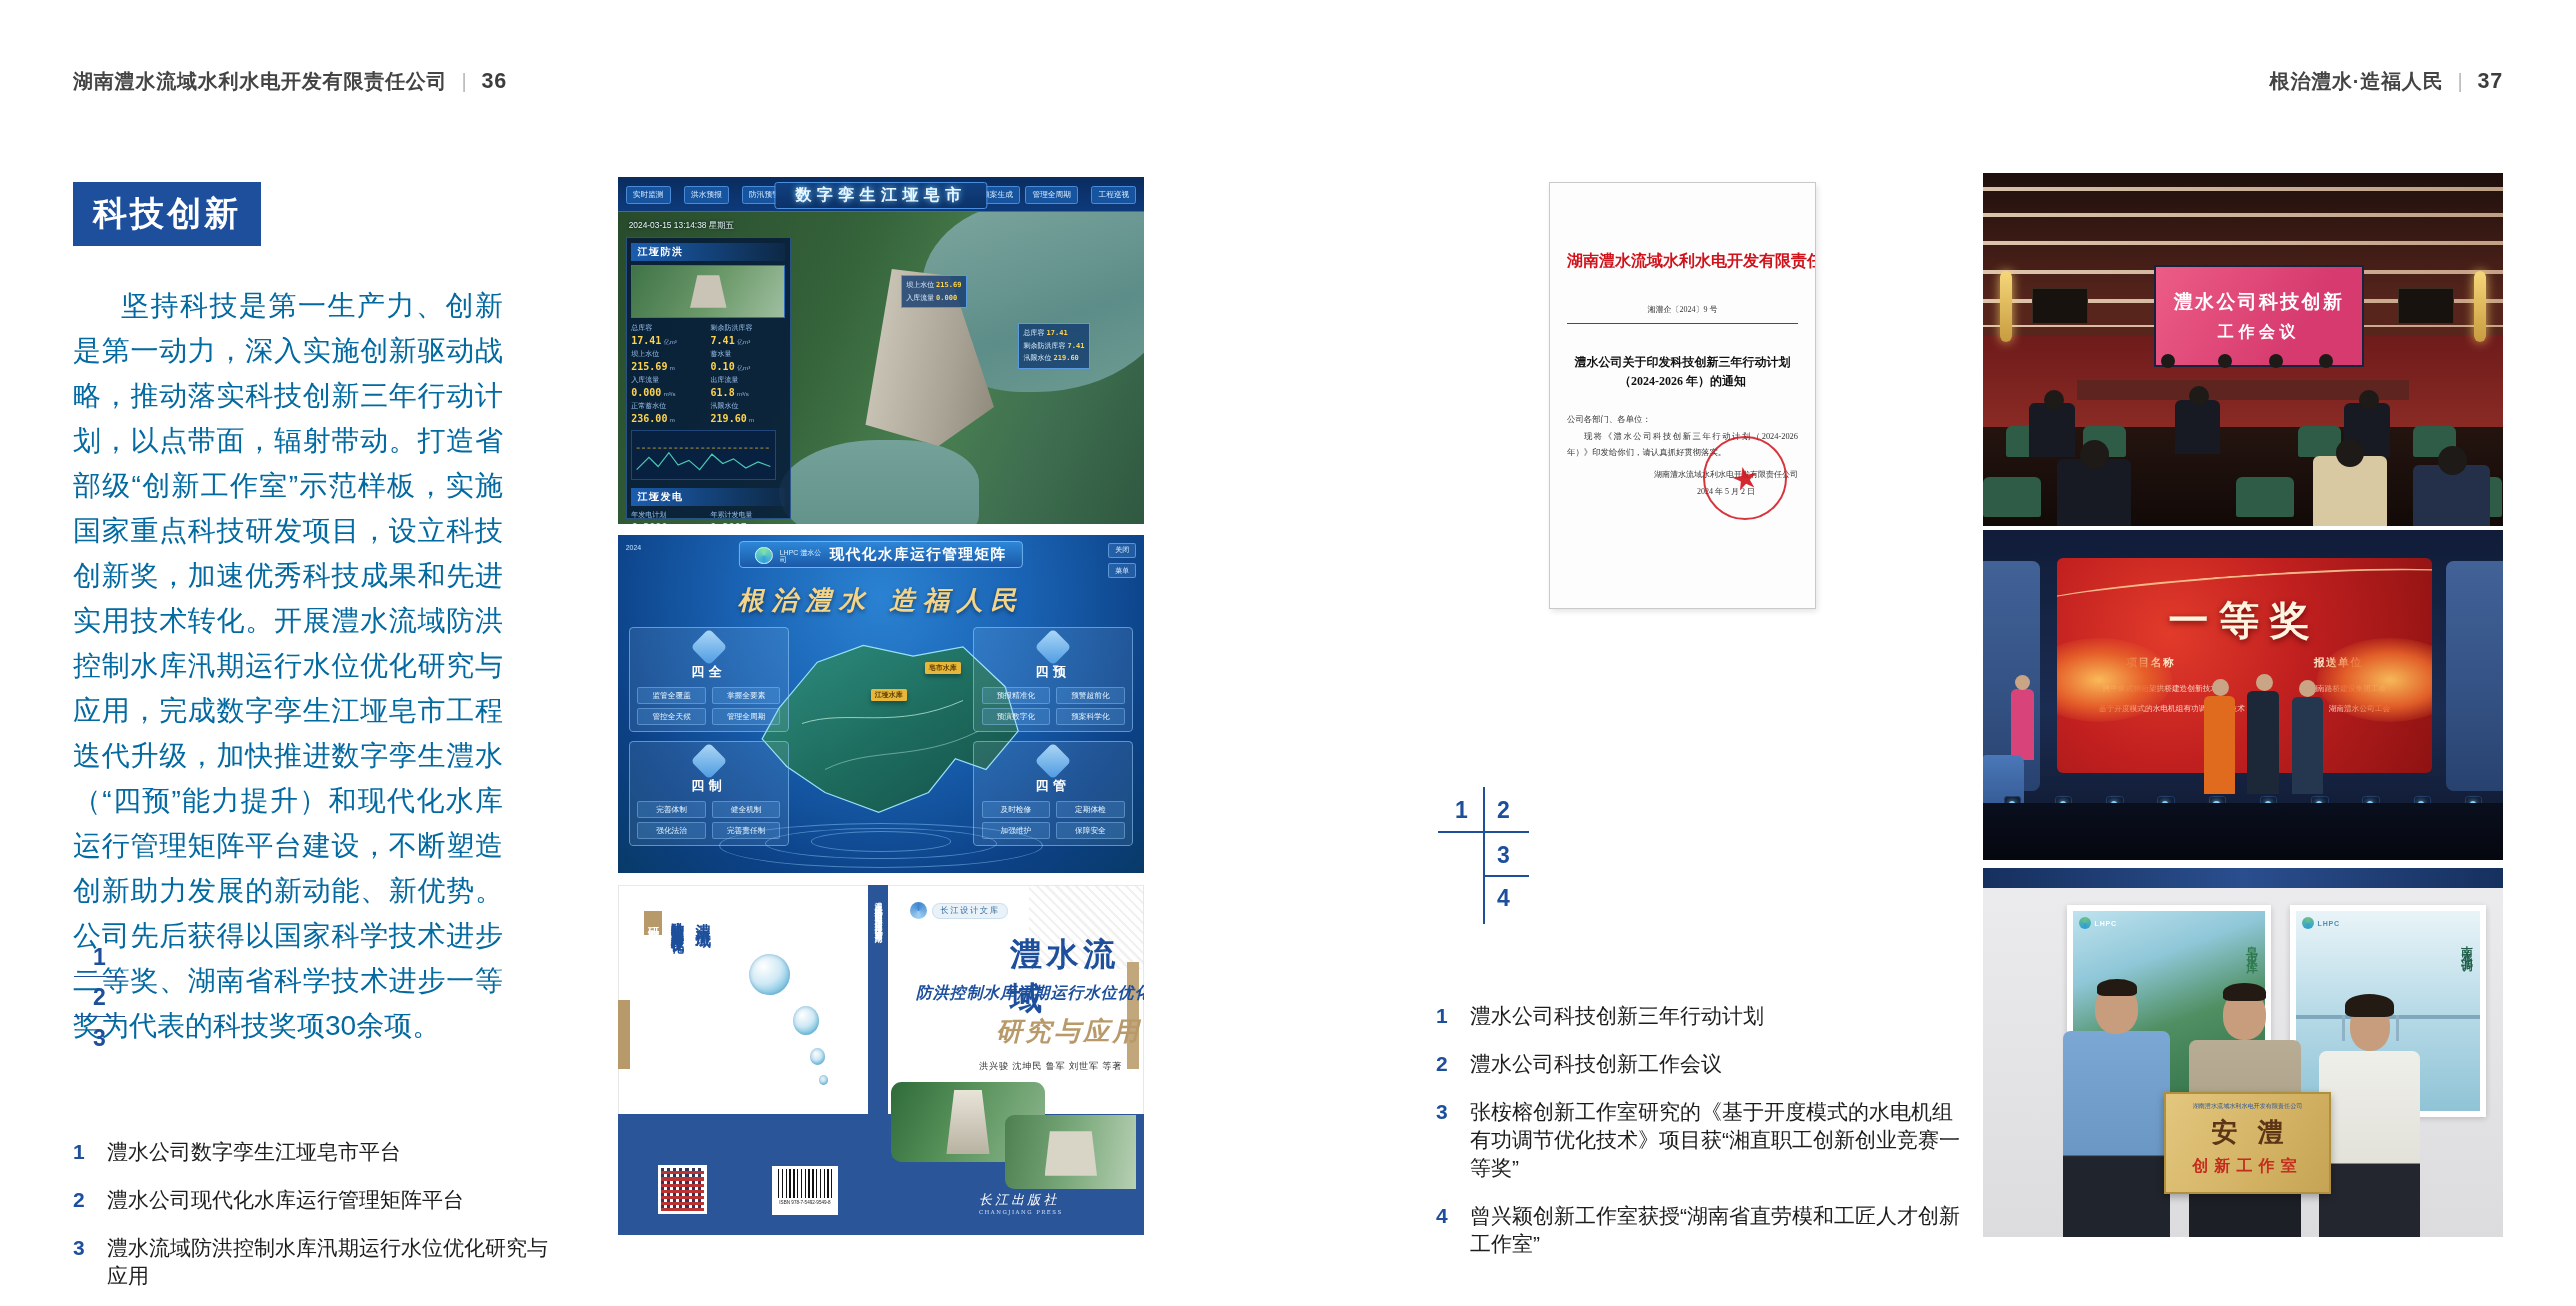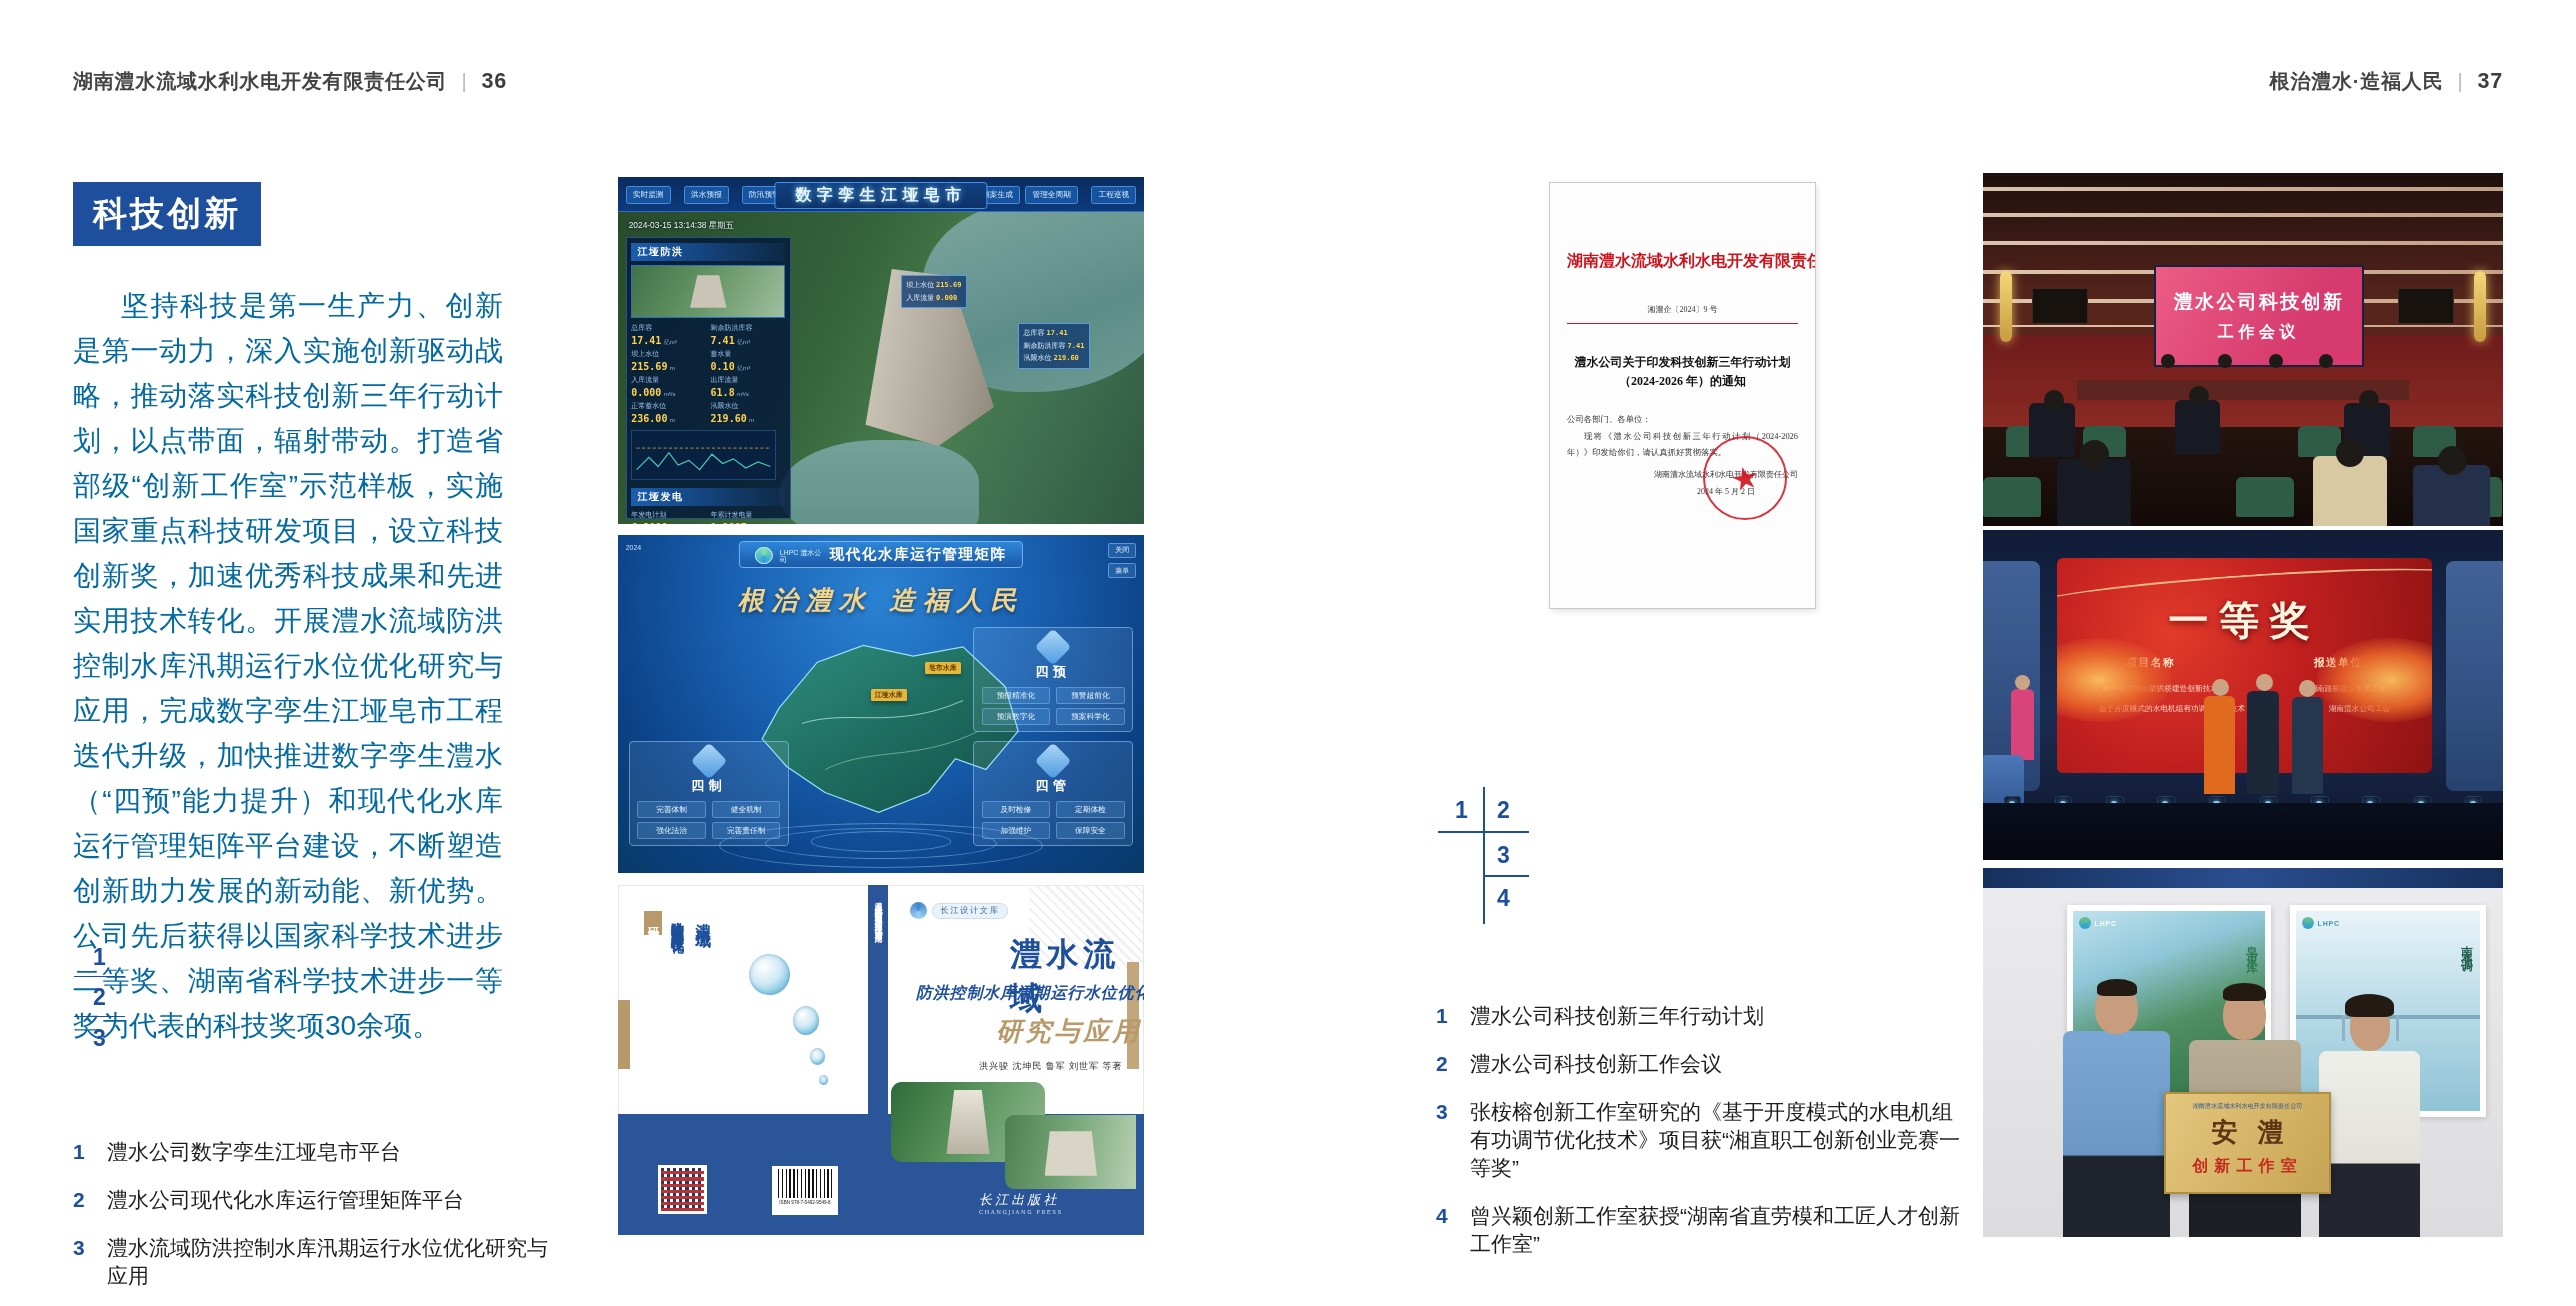--- a/index.html
+++ b/index.html
@@ -353,20 +353,30 @@
             <stop offset="1" stop-color="#154f44"></stop>
         </linearGradient>
       </defs>
       <path d="M60,120 L110,60 L170,38 L235,52 L300,40 L355,92 L372,150 L330,200 L290,186 L255,230 L190,256 L120,230 L70,196 L38,160 Z" fill="url(#tg)" stroke="#9fe8ff" stroke-width="1.6" opacity="0.95"></path>
       <path d="M90,140 C150,120 210,150 300,110" fill="none" stroke="#bfeee0" stroke-width="1.2" opacity="0.8"></path>
       <path d="M120,200 C180,170 240,190 320,150" fill="none" stroke="#bfeee0" stroke-width="1" opacity="0.6"></path>
     </svg>
     <span class="mark" style="left:307px;top:127px;">皂市水库</span>
     <span class="mark" style="left:253px;top:154px;">江垭水库</span>
 
+    <div class="gpanel" style="left:10.7px;top:92px;">
+      <div class="gico"></div>
+      <div class="gt">四全</div>
+      <div class="gi">
+        <span>监管全覆盖</span>
+          <span>掌握全要素</span>
+        <span>管控全天候</span>
+          <span>管理全周期</span>
+      </div>
+    </div>
     <div class="gpanel" style="right:10.7px;top:92px;">
       <div class="gico"></div>
       <div class="gt">四预</div>
       <div class="gi">
         <span>预报精准化</span>
           <span>预警超前化</span>
         <span>预演数字化</span>
           <span>预案科学化</span>
       </div>
     </div>

